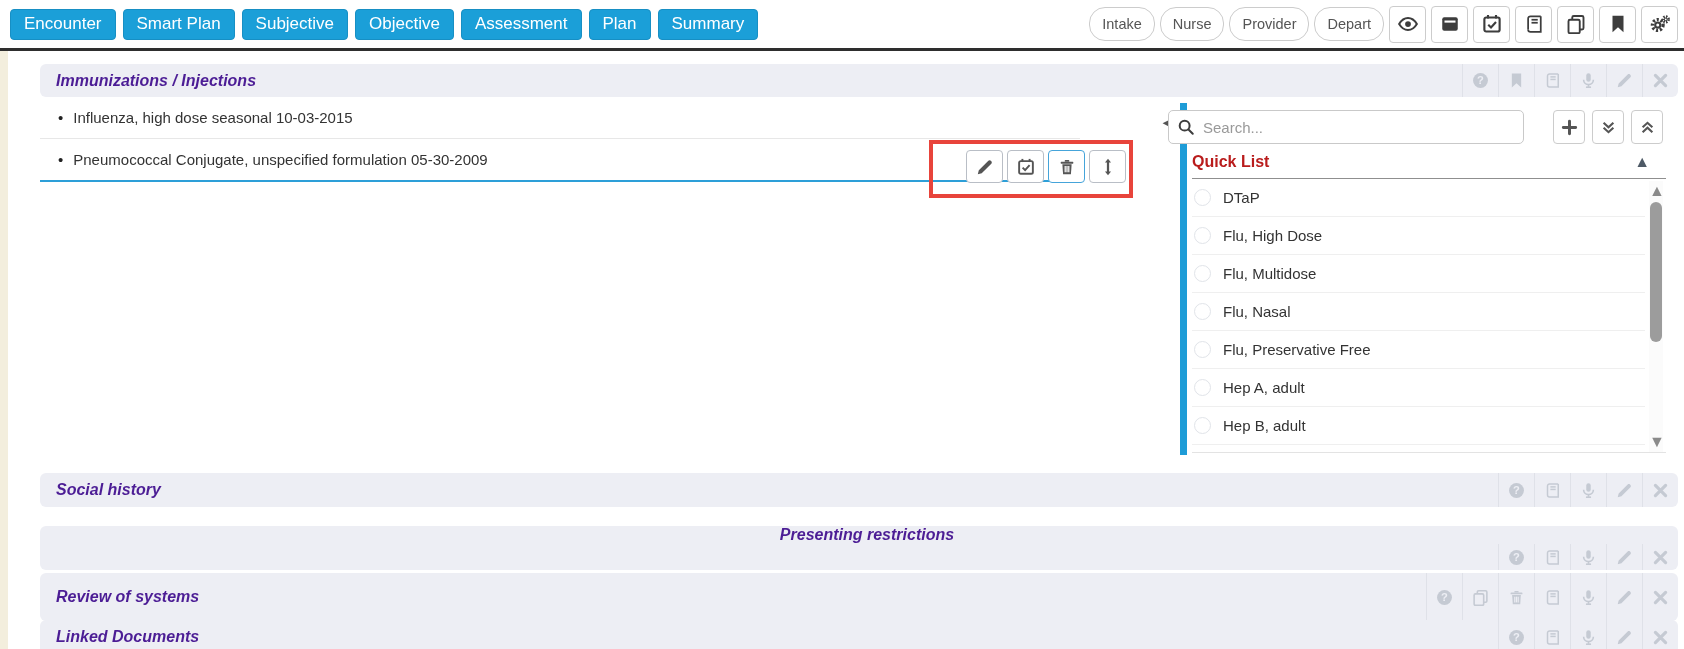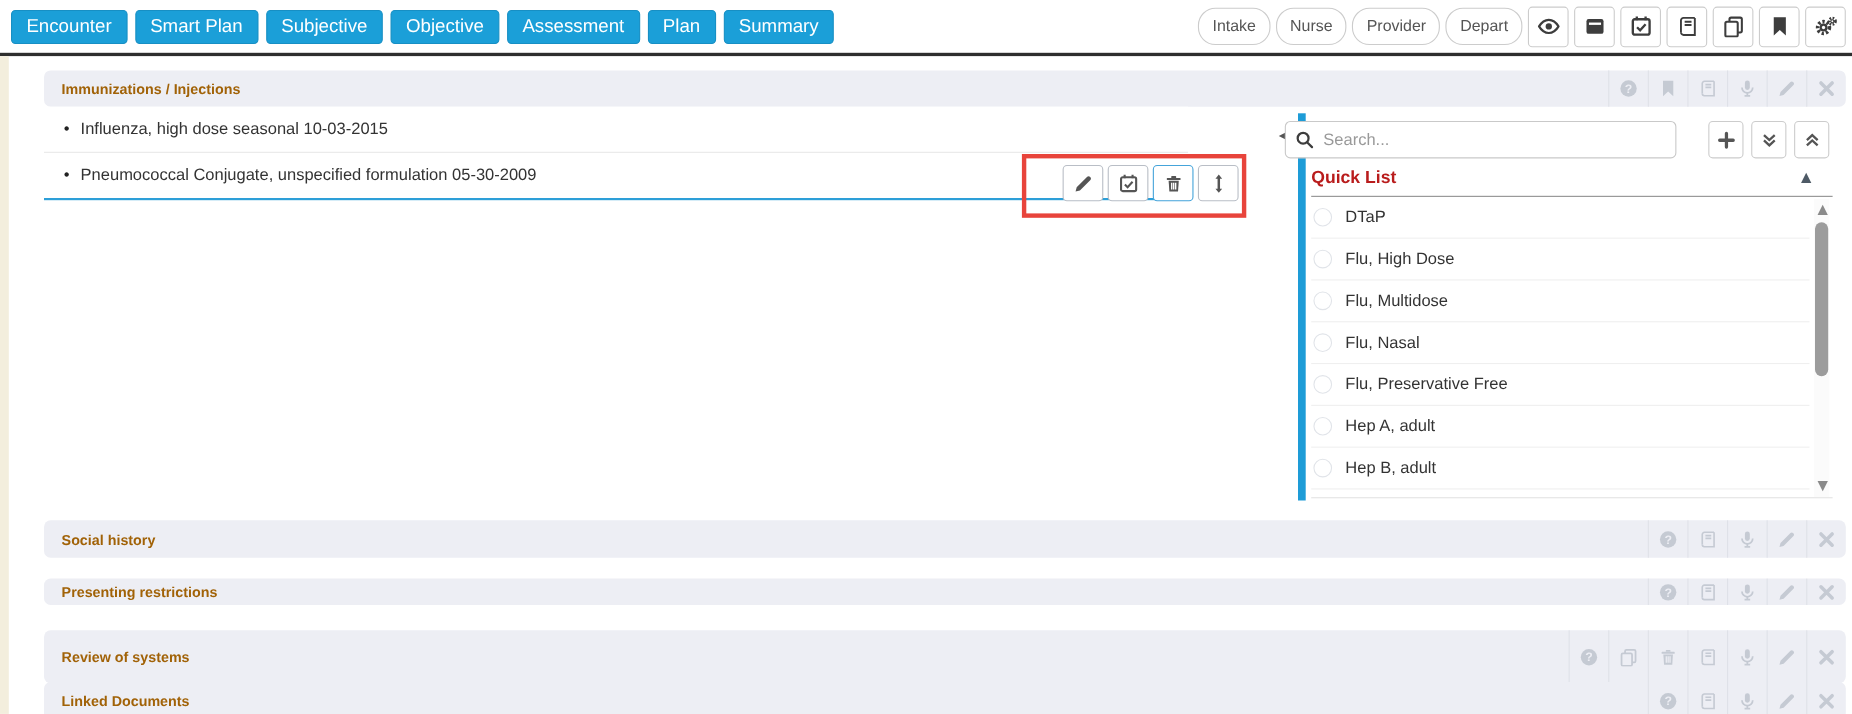--- a/index.html
+++ b/index.html
@@ -20,28 +20,28 @@
   .btn-icon{width:37px;height:37px;background:#fff;border:1px solid #ccc;border-radius:4px;
     display:flex;align-items:center;justify-content:center;color:#3d3d3d;padding:0;}
   .btn-icon .ic svg{width:20px;height:20px;display:block;}
 
   
   .left-strip{position:absolute;left:0;top:51px;width:8px;bottom:0;background:#f3eedd;}
 
   
   .sec-bar{position:absolute;left:40px;right:6px;height:33px;background:#edeef4;
     border-radius:6px;display:flex;align-items:center;}
-  .sec-title{font-size:13px;font-weight:bold;color:#a16207;padding-left:16px;}
+  .sec-title{font-size:16px;font-weight:bold;color:#4c1d95;padding-left:16px;font-style:italic;}
   .sec-icons{margin-left:auto;display:flex;height:100%;}
   .sec-icon-cell{width:35px;display:flex;align-items:center;justify-content:center;
     border-left:1px solid #dfe1e8;color:#c5cad3;--icbg:#edeef4;}
   .sec-icon-cell .ic svg{width:17px;height:17px;display:block;}
   #imm-bar{top:64px;}
   #section-bars .bottom-bar:nth-child(1){top:473px;height:34px;}
-  #section-bars .bottom-bar:nth-child(2){top:526px;height:24px;}
+  #section-bars .bottom-bar:nth-child(2){top:526px;height:44px;flex-direction:column;}
   #section-bars .bottom-bar:nth-child(3){top:573px;height:48px;}
   #section-bars .bottom-bar:nth-child(4){top:620px;height:34px;}
 
   
   #imm-list{position:absolute;left:40px;top:97px;width:1040px;}
   .imm-row{position:relative;height:41px;display:flex;align-items:center;
     border-bottom:1px solid #e7e7e7;font-size:15px;color:#333;background:#fff;}
   .imm-row.active{border-bottom:2px solid #2d9fd8;height:41px;}
   .bullet{margin-left:18px;margin-right:10px;color:#222;font-size:15px;}
 

